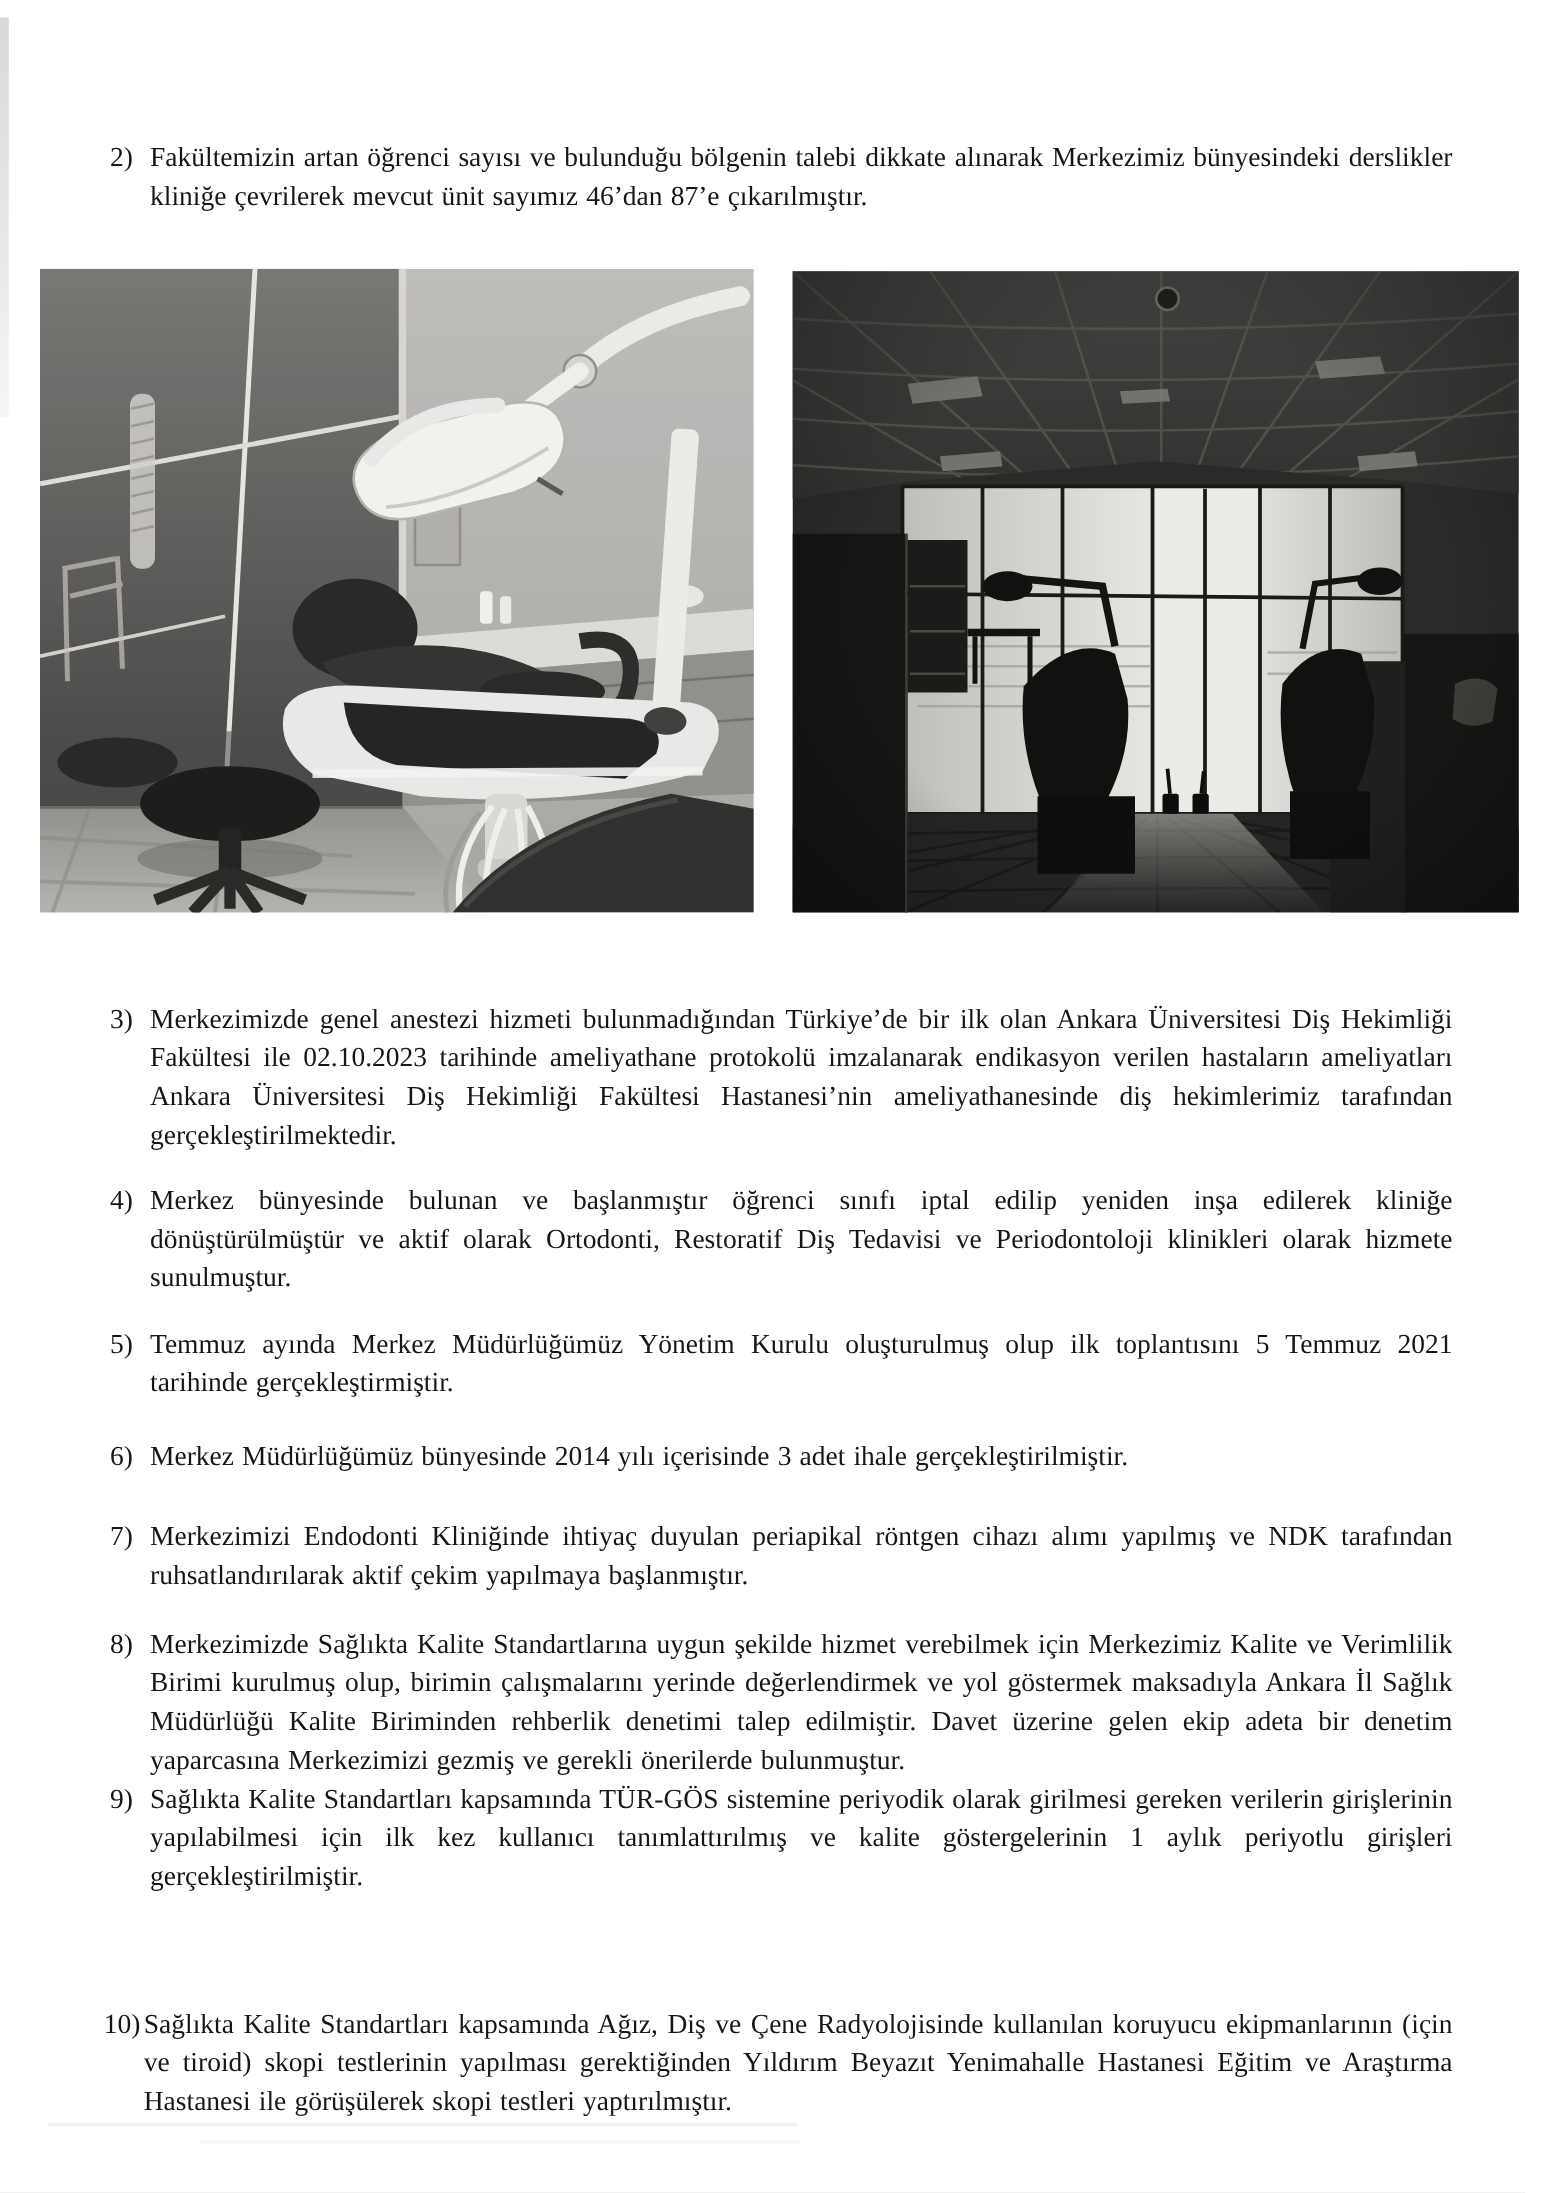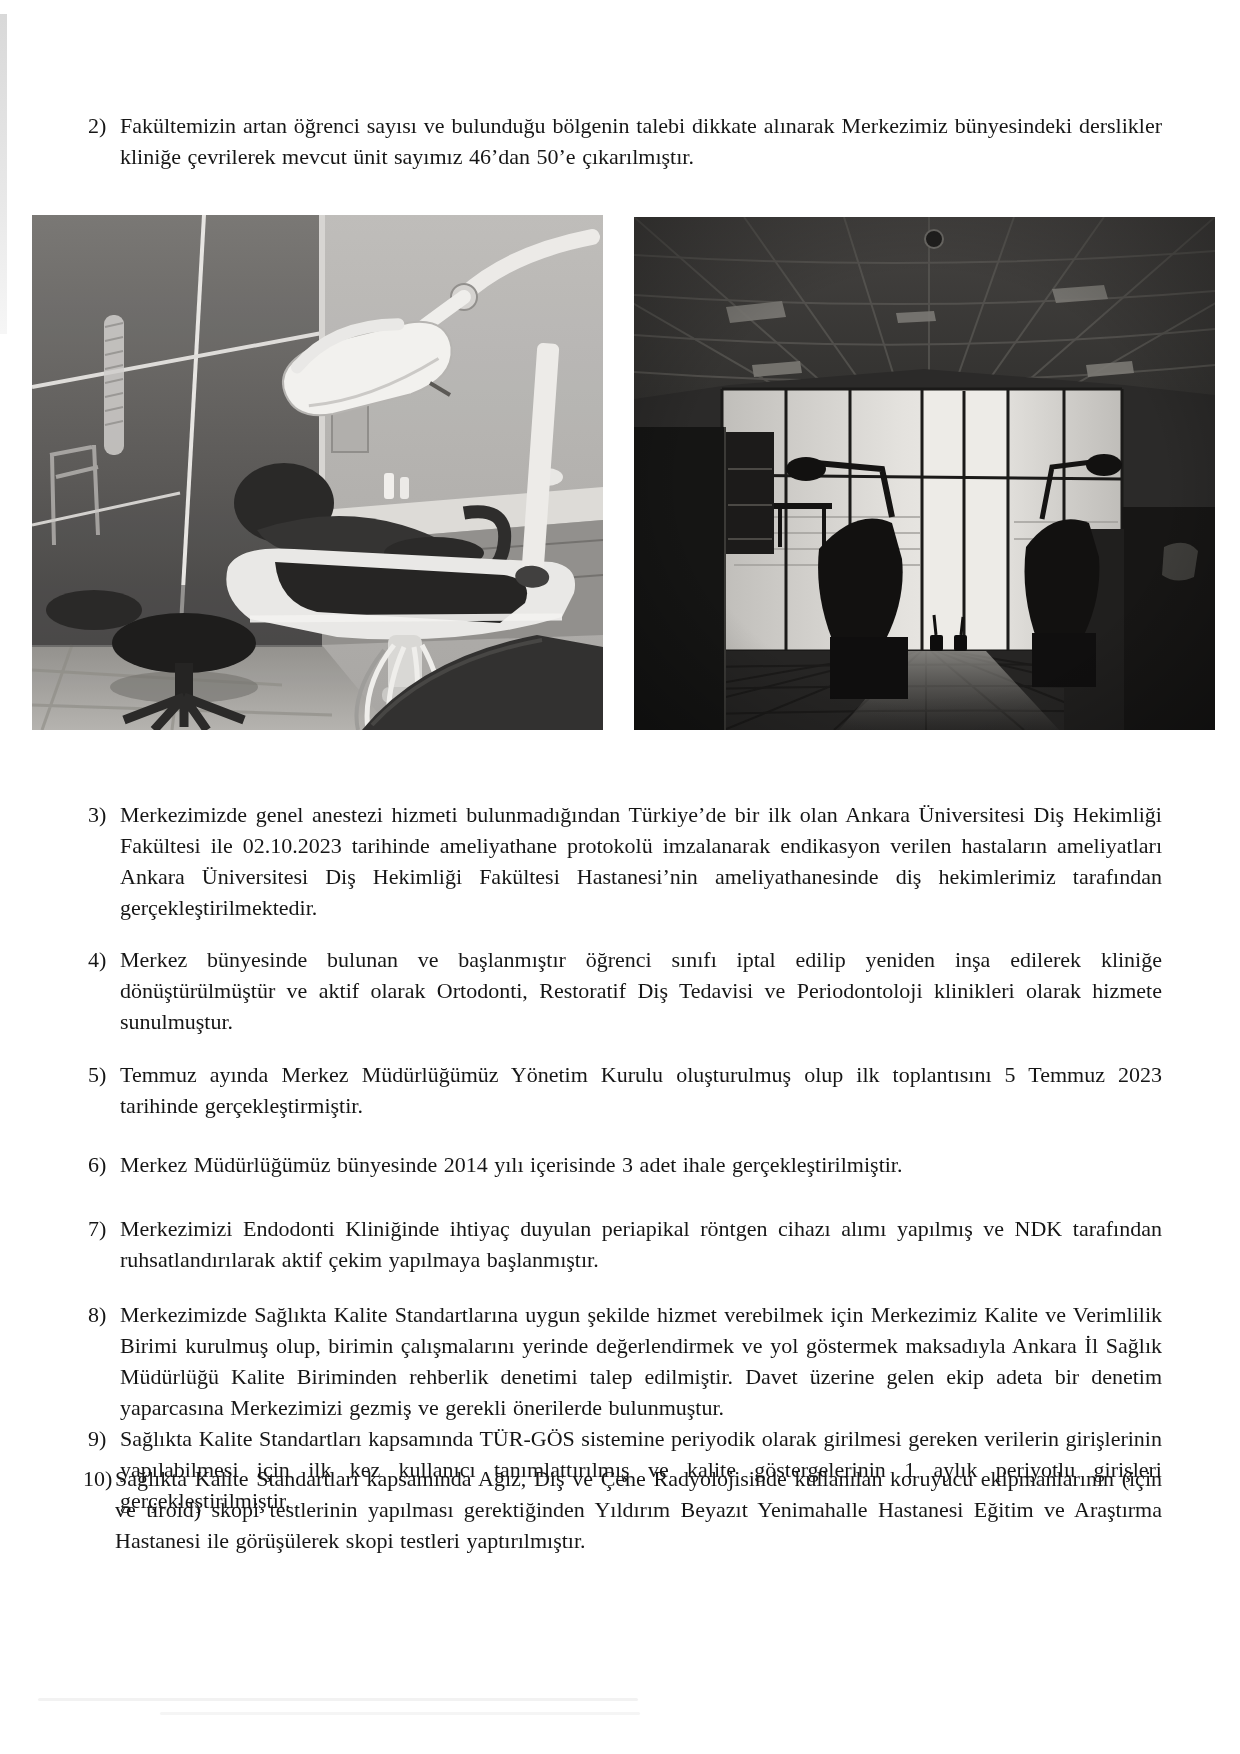--- a/index.html
+++ b/index.html
@@ -45,21 +45,21 @@
 </style>
 </head>
 <body>
 
 <div class="page">
 
   <div class="scan-strip"></div>
 
   <section class="item" style="top:110px">
     <span class="num">2)</span>
-    <p class="txt">Fakültemizin artan öğrenci sayısı ve bulunduğu bölgenin talebi dikkate alınarak Merkezimiz bünyesindeki derslikler kliniğe çevrilerek mevcut ünit sayımız 46’dan 50’e çıkarılmıştır.</p>
+    <p class="txt">Fakültemizin artan öğrenci sayısı ve bulunduğu bölgenin talebi dikkate alınarak Merkezimiz bünyesindeki derslikler kliniğe çevrilerek mevcut ünit sayımız 46’dan 87’e çıkarılmıştır.</p>
   </section>
 
   <figure class="photo photo-left">
     <svg width="571" height="515" viewBox="0 0 571 515" xmlns="http://www.w3.org/2000/svg">
       <defs>
         <linearGradient id="glassL" x1="0" y1="0" x2="0" y2="1">
           <stop offset="0" stop-color="#757370"></stop>
           <stop offset="0.6" stop-color="#565452"></stop>
           <stop offset="1" stop-color="#3e3d3c"></stop>
         </linearGradient>
@@ -315,21 +315,21 @@
     <p class="txt">Merkezimizde genel anestezi hizmeti bulunmadığından Türkiye’de bir ilk olan Ankara Üniversitesi Diş Hekimliği Fakültesi ile 02.10.2023 tarihinde ameliyathane protokolü imzalanarak endikasyon verilen hastaların ameliyatları Ankara Üniversitesi Diş Hekimliği Fakültesi Hastanesi’nin ameliyathanesinde diş hekimlerimiz tarafından gerçekleştirilmektedir.</p>
   </section>
 
   <section class="item" style="top:944px">
     <span class="num">4)</span>
     <p class="txt">Merkez bünyesinde bulunan ve başlanmıştır öğrenci sınıfı iptal edilip yeniden inşa edilerek kliniğe dönüştürülmüştür ve aktif olarak Ortodonti, Restoratif Diş Tedavisi ve Periodontoloji klinikleri olarak hizmete sunulmuştur.</p>
   </section>
 
   <section class="item" style="top:1059px">
     <span class="num">5)</span>
-    <p class="txt">Temmuz ayında Merkez Müdürlüğümüz Yönetim Kurulu oluşturulmuş olup ilk toplantısını 5 Temmuz 2023 tarihinde gerçekleştirmiştir.</p>
+    <p class="txt">Temmuz ayında Merkez Müdürlüğümüz Yönetim Kurulu oluşturulmuş olup ilk toplantısını 5 Temmuz 2021 tarihinde gerçekleştirmiştir.</p>
   </section>
 
   <section class="item" style="top:1149px">
     <span class="num">6)</span>
     <p class="txt">Merkez Müdürlüğümüz bünyesinde 2014 yılı içerisinde 3 adet ihale gerçekleştirilmiştir.</p>
   </section>
 
   <section class="item" style="top:1213px">
     <span class="num">7)</span>
     <p class="txt">Merkezimizi Endodonti Kliniğinde ihtiyaç duyulan periapikal röntgen cihazı alımı yapılmış ve NDK tarafından ruhsatlandırılarak aktif çekim yapılmaya başlanmıştır.</p>
@@ -339,21 +339,21 @@
     <section class="item-inline">
       <span class="num">8)</span>
       <p class="txt">Merkezimizde Sağlıkta Kalite Standartlarına uygun şekilde hizmet verebilmek için Merkezimiz Kalite ve Verimlilik Birimi kurulmuş olup, birimin çalışmalarını yerinde değerlendirmek ve yol göstermek maksadıyla Ankara İl Sağlık Müdürlüğü Kalite Biriminden rehberlik denetimi talep edilmiştir. Davet üzerine gelen ekip adeta bir denetim yaparcasına Merkezimizi gezmiş ve gerekli önerilerde bulunmuştur.</p>
     </section>
     <section class="item-inline">
       <span class="num">9)</span>
       <p class="txt">Sağlıkta Kalite Standartları kapsamında TÜR-GÖS sistemine periyodik olarak girilmesi gereken verilerin girişlerinin yapılabilmesi için ilk kez kullanıcı tanımlattırılmış ve kalite göstergelerinin 1 aylık periyotlu girişleri gerçekleştirilmiştir.</p>
     </section>
   </div>
 
-  <section class="item" style="top:1463px">
+  <section class="item" style="top:1603px">
     <span class="num num-wide">10)</span>
     <p class="txt">Sağlıkta Kalite Standartları kapsamında Ağız, Diş ve Çene Radyolojisinde kullanılan koruyucu ekipmanlarının (için ve tiroid) skopi testlerinin yapılması gerektiğinden Yıldırım Beyazıt Yenimahalle Hastanesi Eğitim ve Araştırma Hastanesi ile görüşülerek skopi testleri yaptırılmıştır.</p>
   </section>
 
   <div class="scan-smudge smudge-1"></div>
   <div class="scan-smudge smudge-2"></div>
 
 </div>
 
 </body></html>

